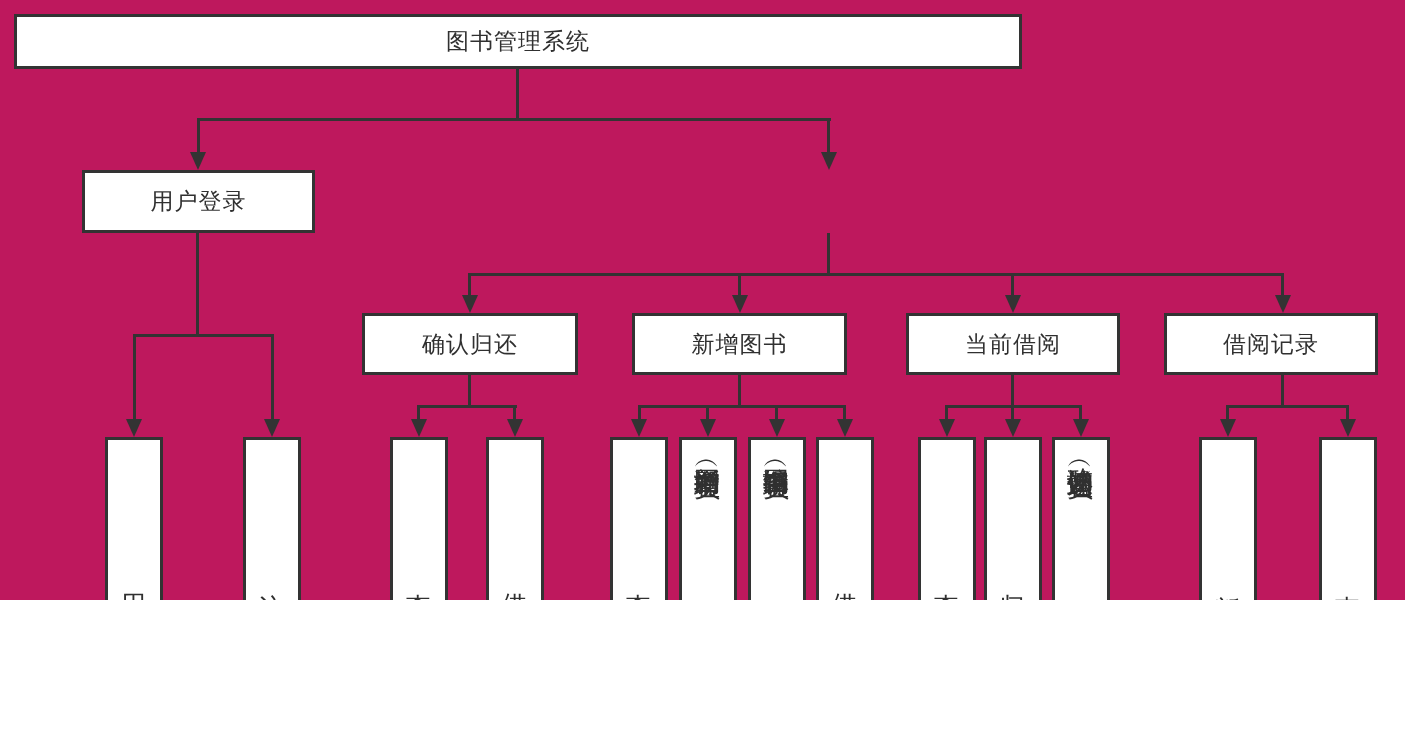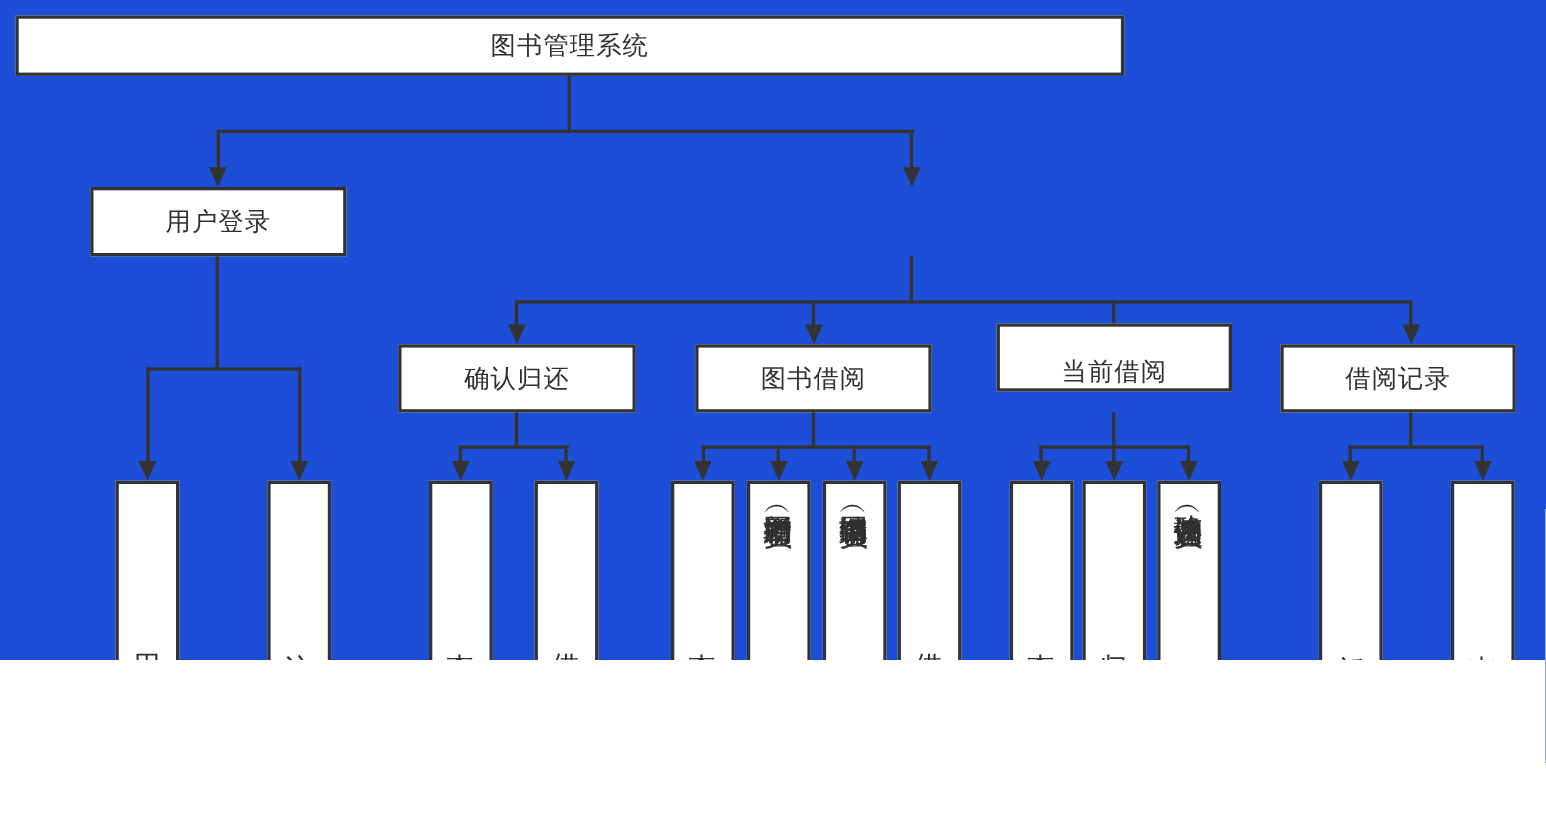--- a/index.html
+++ b/index.html
@@ -1,17 +1,17 @@
 <!DOCTYPE html>
 <html><head>
 <meta charset="utf-8">
 <style>
   html,body{margin:0;padding:0;background:#ffffff;}
   #canvas{
-    position:relative;width:1405px;height:600px;background:#1d4ed8;
+    position:relative;width:1405px;height:600px;background:#be185d;
     font-family:"Liberation Sans","DejaVu Sans",sans-serif;color:#303030;overflow:hidden;
   }
   .hnode{
     position:absolute;box-sizing:border-box;border:3px solid #333333;background:#ffffff;
     display:flex;align-items:center;justify-content:center;
     font-size:23px;letter-spacing:1px;white-space:nowrap;
   }
   .vnode{
     position:absolute;box-sizing:border-box;border:3px solid #333333;background:#ffffff;
     display:flex;align-items:center;justify-content:center;
@@ -70,23 +70,23 @@
   <div class="arrow" style="left:732px;top:295px;"></div>
   <div class="vline" style="left:1011px;top:273px;height:26px;"></div>
   <div class="arrow" style="left:1005px;top:295px;"></div>
   <div class="vline" style="left:1281px;top:273px;height:26px;"></div>
   <div class="arrow" style="left:1275px;top:295px;"></div>
 
   <div class="hnode" style="left:362px;top:313px;width:216px;height:62px;">
     <span>确认归还</span>
   </div>
   <div class="hnode" style="left:632px;top:313px;width:215px;height:62px;">
-    <span>图书借阅</span>
+    <span>新增图书</span>
   </div>
-  <div class="hnode" style="left:906px;top:294px;width:214px;height:62px;align-items:flex-end;">
+  <div class="hnode" style="left:906px;top:313px;width:214px;height:62px;">
     <span>当前借阅</span>
   </div>
   <div class="hnode" style="left:1164px;top:313px;width:214px;height:62px;justify-content:center;">
     <span>借阅记录</span>
   </div>
 
   <div class="vline" style="left:468px;top:375px;height:32px;"></div>
   <div class="hline" style="left:417px;top:405px;width:100px;"></div>
   <div class="vline" style="left:417px;top:405px;height:16px;"></div>
   <div class="arrow" style="left:411px;top:419px;"></div>

